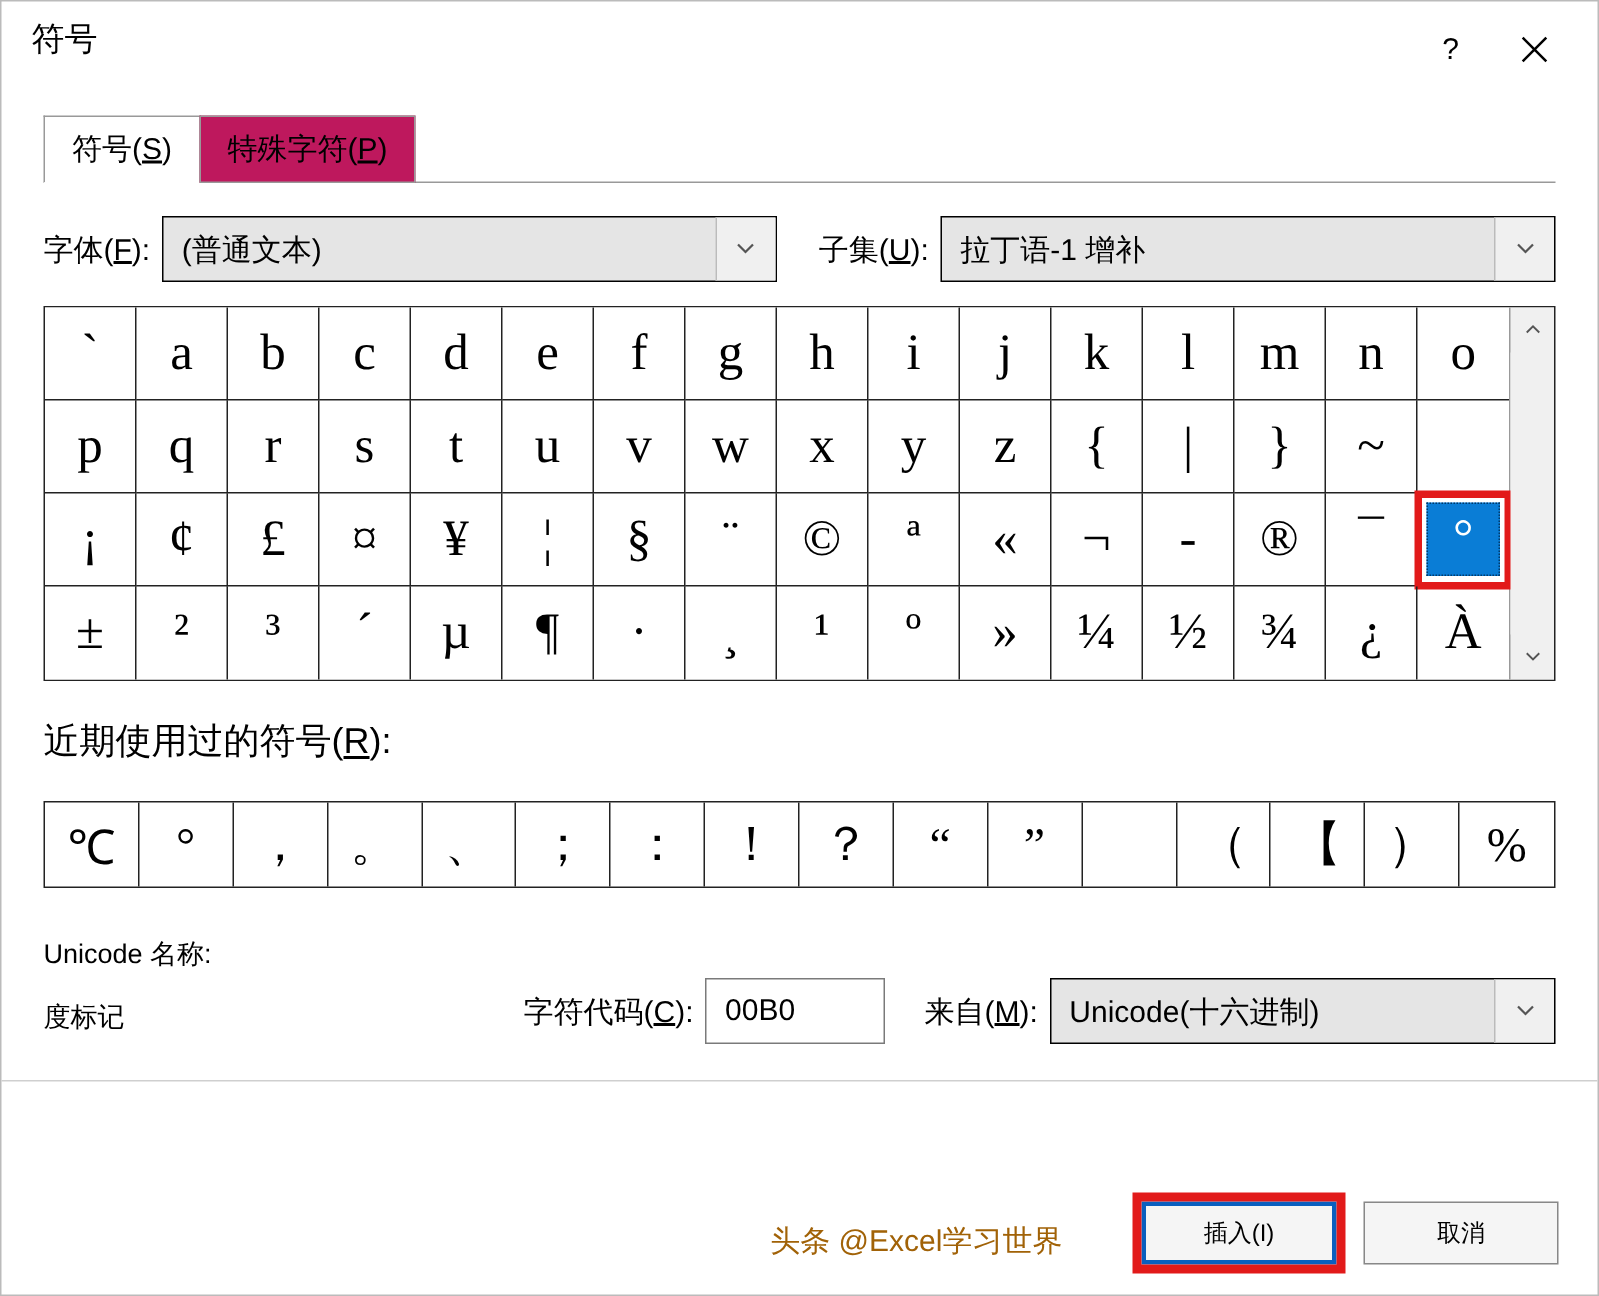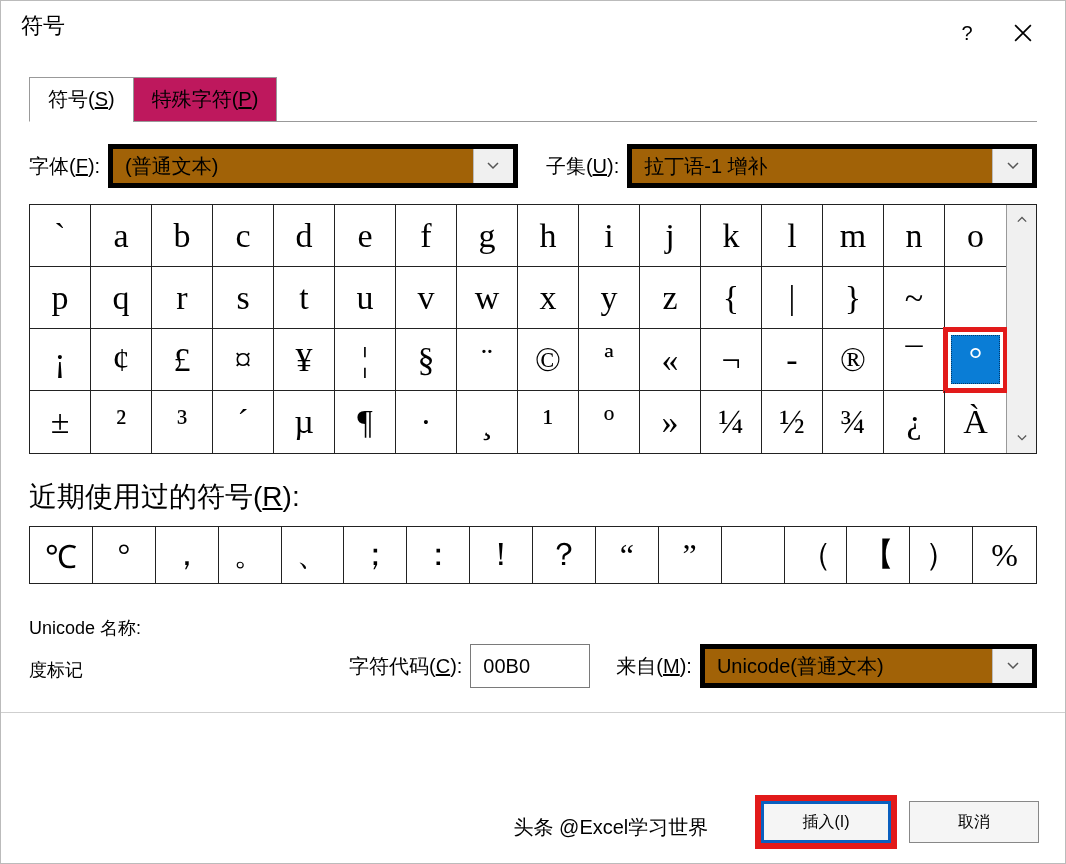--- a/index.html
+++ b/index.html
@@ -80,22 +80,22 @@
   .label {
     font-size: 20px;
     margin-right: 8px;
     white-space: nowrap;
     text-align: center;
   }
   .underline { text-decoration: underline; }
   .combo {
     display: flex;
     align-items: center;
-    border: 5px solid #000000;
-    background: #a16207;
+    border: 1px solid #000000;
+    background: #e5e5e5;
     height: 44px;
     flex: 1;
   }
   .combo-text {
     flex: 1;
     padding: 0 12px;
     font-size: 20px;
     white-space: nowrap;
     overflow: hidden;
   }
@@ -166,21 +166,21 @@
   .vscroll-btn {
     height: 30px;
     display: flex;
     align-items: center;
     justify-content: center;
   }
   .vscroll-btn svg { width: 10px; height: 8px; }
   .vscroll-track { flex: 1; background: #f0f0f0; position: relative; }
 
   
-  .recent-label { font-size: 28px; margin-bottom: 10px; }
+  .recent-label { font-size: 24px; margin-bottom: 24px; }
   .recent-grid {
     display: grid;
     grid-template-columns: repeat(16, 1fr);
     border: 1px solid #222;
     margin-bottom: 26px;
   }
   .recell {
     border-right: 1px solid #222;
     height: 56px;
     display: flex;
@@ -237,21 +237,21 @@
   .btn.primary {
     border: 3px solid #0a5fbf;
     background: #f5f5f5;
   }
   .watermark {
     position: absolute;
     bottom: 22px;
     left: 50%;
     transform: translateX(-10%);
     font-size: 20px;
-    color: #000000;
+    color: #a16207;
     pointer-events: none;
     font-family: "Microsoft YaHei", sans-serif;
     white-space: nowrap;
   }
 </style>
 </head>
 <body>
 
 <div class="dialog">
 
@@ -407,21 +407,21 @@
 
       <div class="info-row">
         <div class="info-left">
           <div>Unicode 名称:</div>
           <div>度标记</div>
         </div>
         <div class="label" style="margin-top:34px;">字符代码(<span class="underline">C</span>):</div>
         <input class="text-input" style="width: 120px; margin-top: 34px; margin-right: 26px;" value="00B0">
         <div class="label" style="margin-top:34px;">来自(<span class="underline">M</span>):</div>
         <div class="combo" style="flex:1; margin-top:34px;">
-          <div class="combo-text">Unicode(普通文本)</div>
+          <div class="combo-text">Unicode(十六进制)</div>
           <div class="combo-arrow">
             <svg viewBox="0 0 12 8">
                 <path d="M1 1 L6 6 L11 1" stroke="#555" stroke-width="1.5" fill="none"></path>
               </svg>
           </div>
         </div>
       </div>
 
     </div>
 

